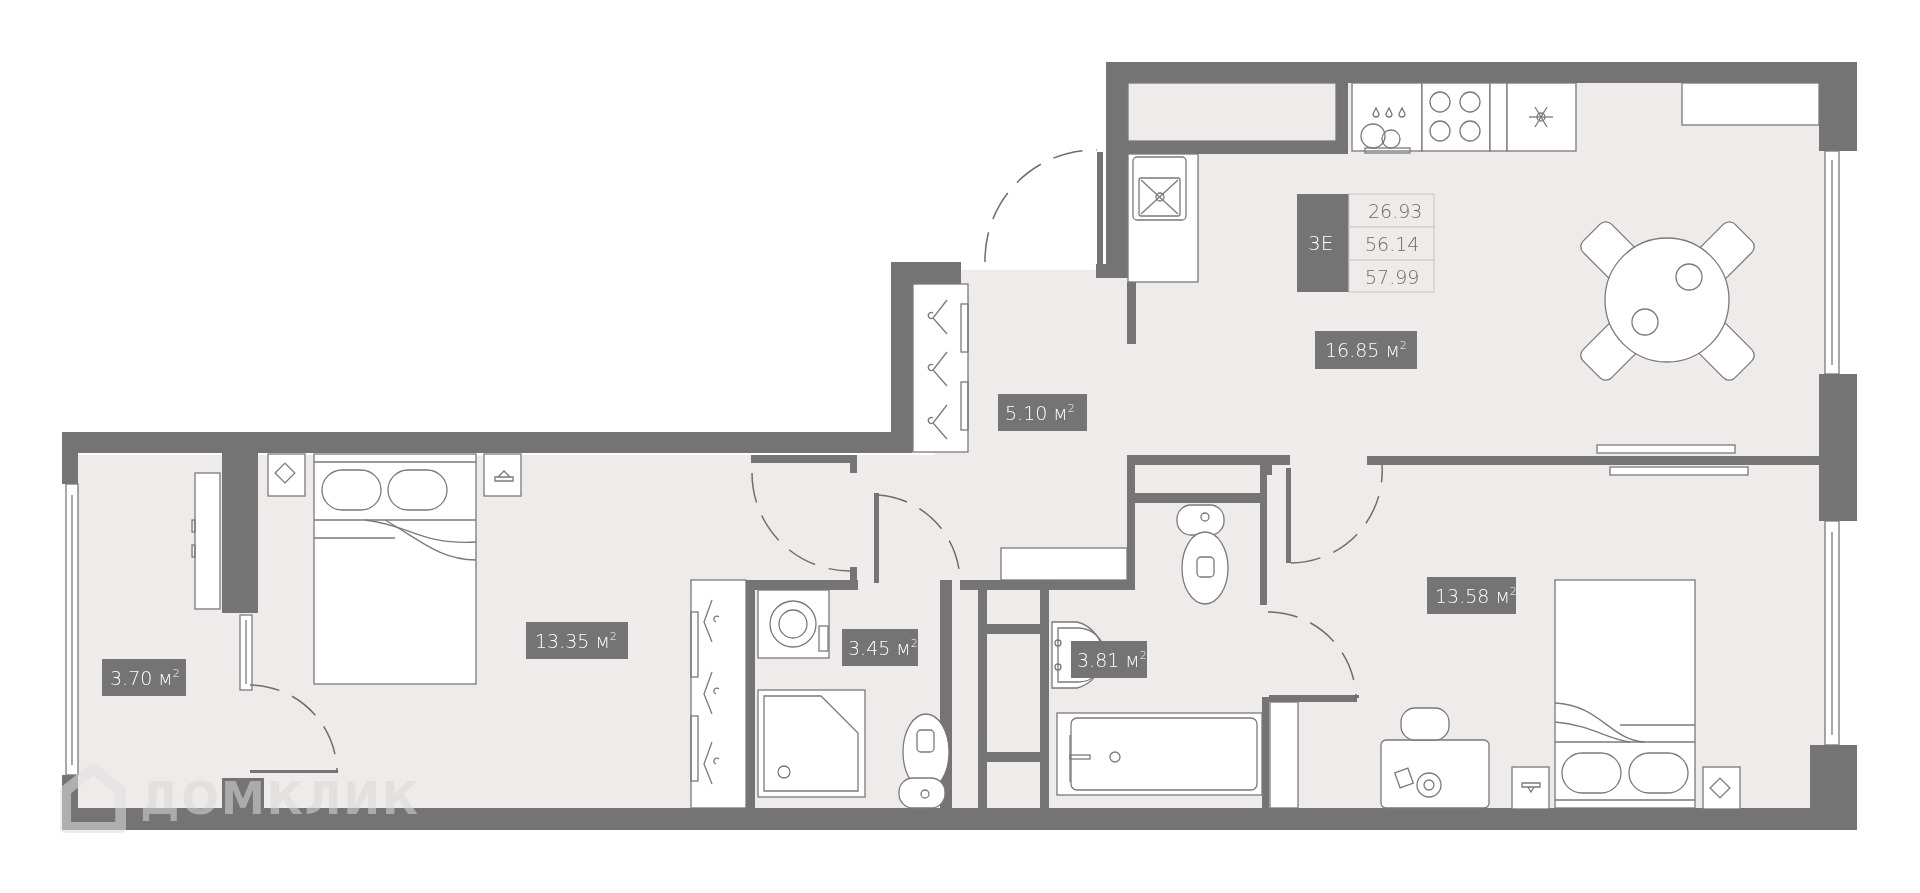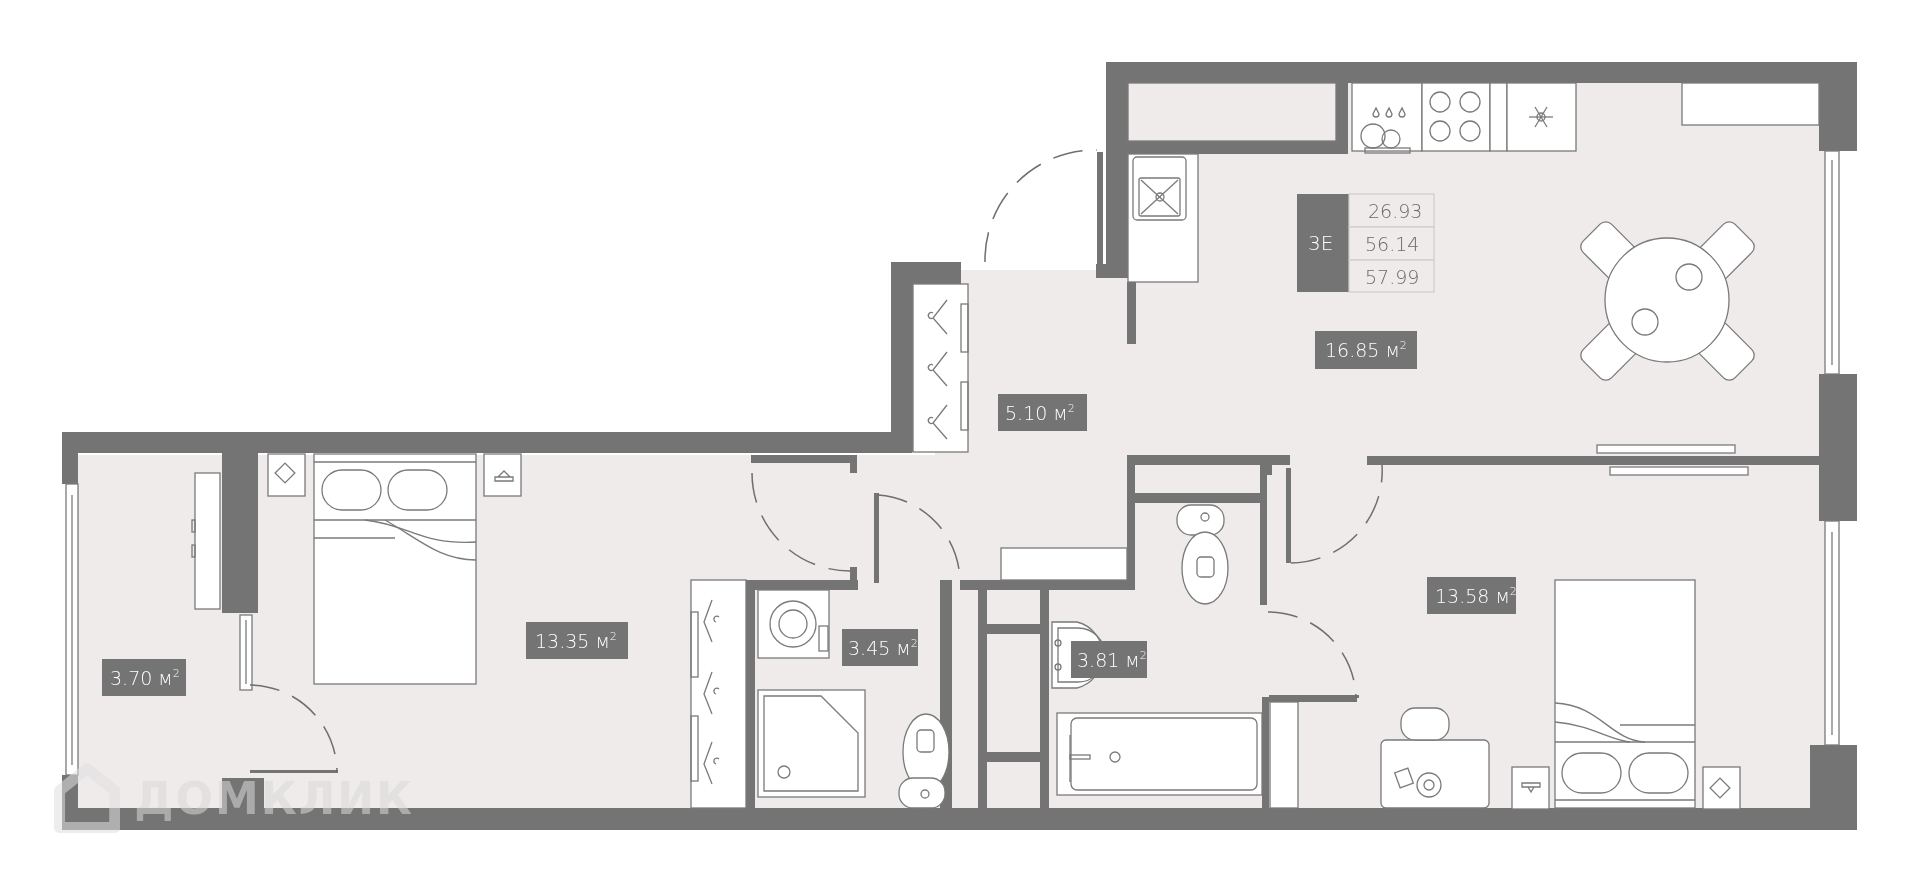--- a/index.html
+++ b/index.html
@@ -11,21 +11,21 @@
   .furn { fill: #ffffff; stroke: #7a7a7a; stroke-width: 1.3; }
   .line { fill: none; stroke: #7a7a7a; stroke-width: 1.3; }
   .door { fill: none; stroke: #6e6e6e; stroke-width: 1.5; stroke-dasharray: 30 14; }
   .leaf { fill: #747474; }
   .label-box { fill: #747474; }
   .label-text { fill: #ffffff; font-family: "DejaVu Sans", sans-serif; font-size: 19px; font-weight: 300; }
   .sup { font-size: 11px; }
   .tbl-cell { fill: #eeebea; stroke: #cfcccb; stroke-width: 1.2; }
   .tbl-text { fill: #6a6a6a; font-family: "DejaVu Sans", sans-serif; font-size: 19px; font-weight: 300; }
   .code-text { fill: #ffffff; font-family: "DejaVu Sans", sans-serif; font-size: 20px; font-weight: 300; }
-  .logo { position: absolute; left: 54px; top: 760px; width: 360px; height: 76px; opacity: 0.55;
+  .logo { position: absolute; left: 60px; top: 760px; width: 360px; height: 76px; opacity: 0.55;
           display: flex; align-items: center; gap: 14px; }
   .logo-text { color: #d9d9d9; font-family: "DejaVu Sans", sans-serif; font-weight: bold; font-size: 44px; letter-spacing: 2px; }
 </style>
 </head>
 <body>
 
 <svg width="1920" height="893" viewBox="0 0 1920 893">
 
   <g>
 

